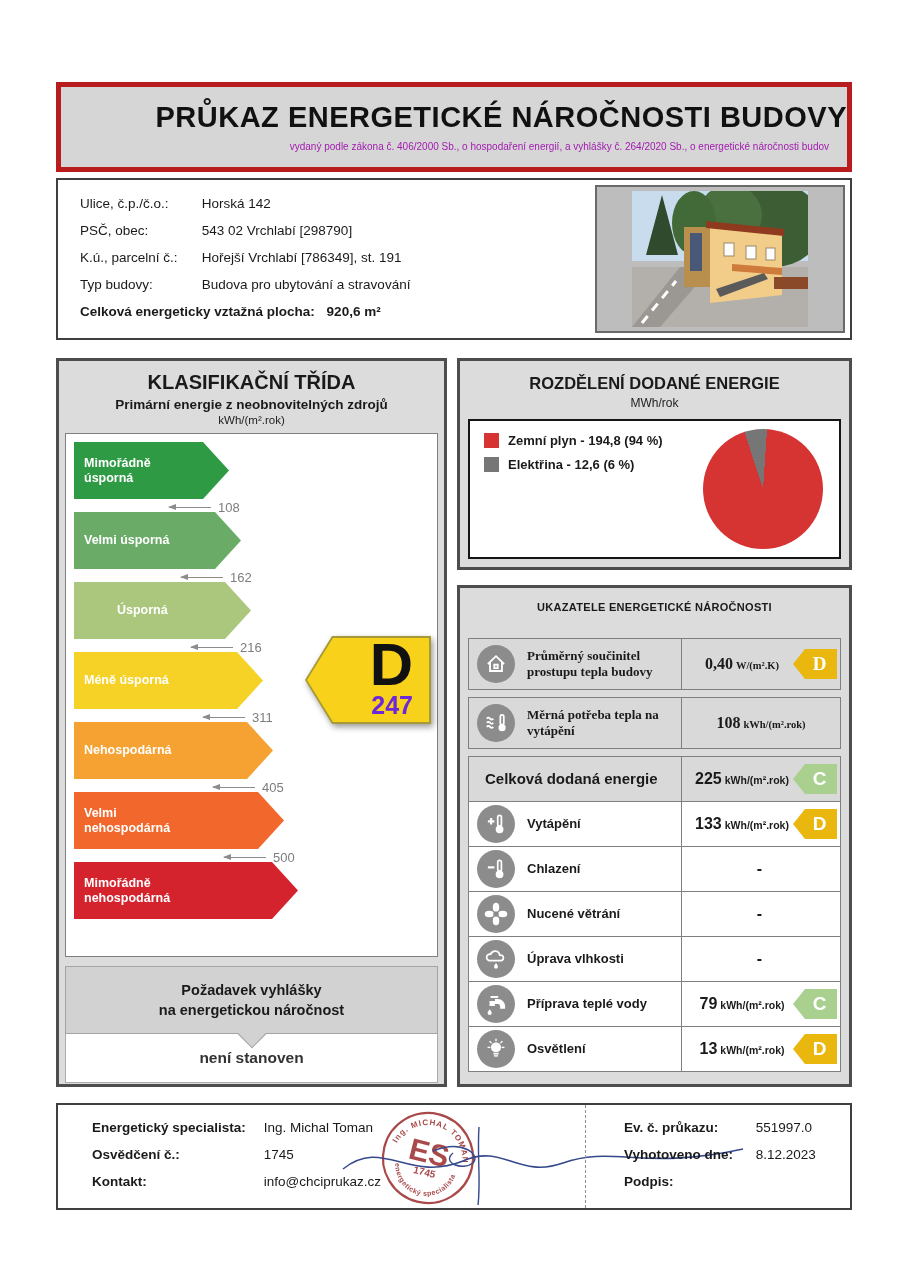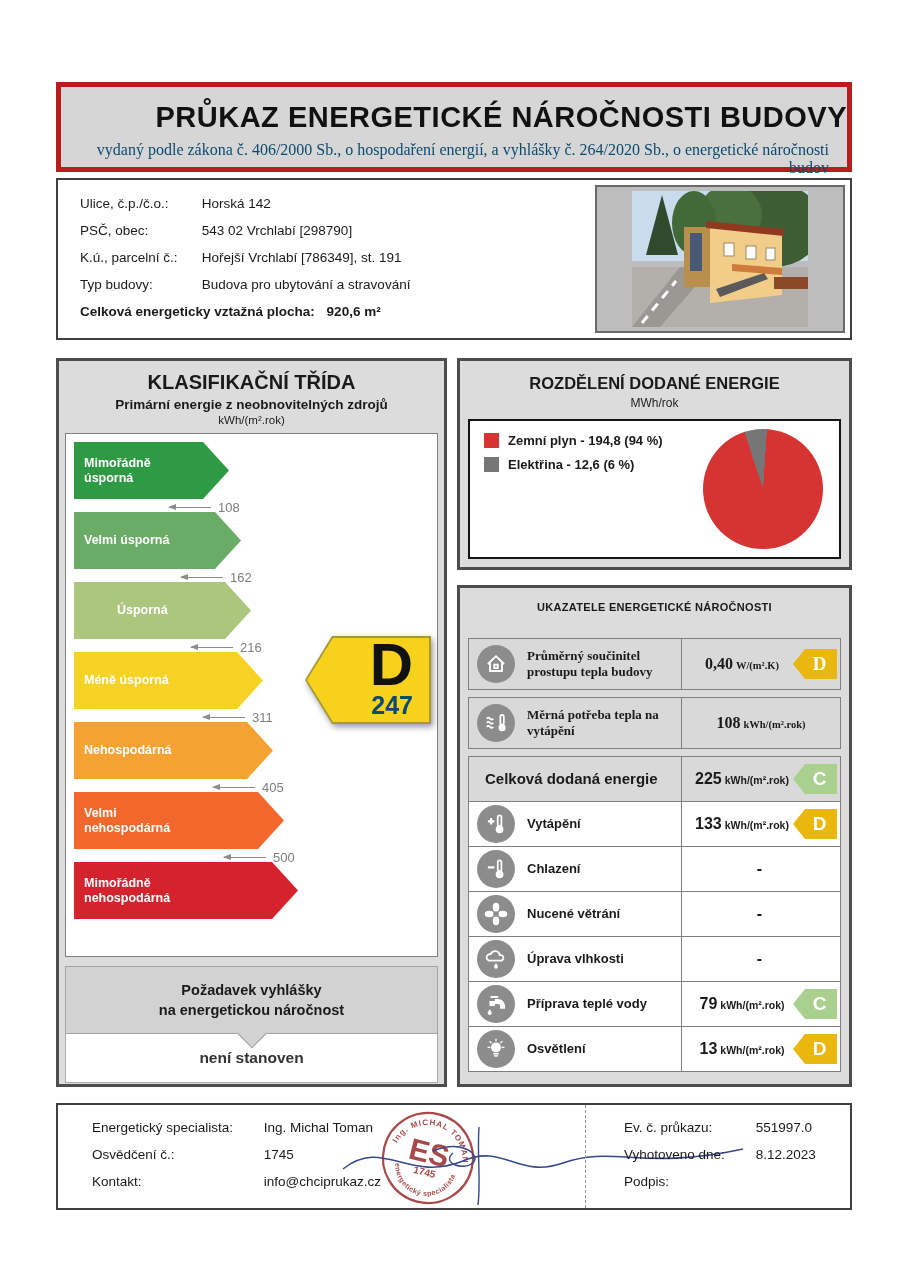--- a/index.html
+++ b/index.html
@@ -4,21 +4,21 @@
 <style>
   html,body{margin:0;padding:0;background:#fff;}
   .page{position:relative;width:907px;height:1271px;background:#fff;
         font-family:"Liberation Sans",sans-serif;color:#1a1a1a;overflow:hidden;margin:0 auto;}
   .abs{position:absolute;}
 
   
   .header{left:56px;top:82px;width:796px;height:90px;background:#d6d6d6;
           border:5px solid #b91c1c;box-sizing:border-box;text-align:right;}
   .header h1{margin:14px 0 0;font-size:29px;letter-spacing:.5px;color:#111;}
-  .header p{margin:7px 18px 0;font-size:16px;color:#0c4a6e;font-family:Liberation Serif, serif;}
+  .header p{margin:7px 18px 0;font-size:10px;color:#a21caf;}
 
   
   .addr{left:56px;top:178px;width:796px;height:162px;background:#fff;
         border:2px solid #3f3f3f;box-sizing:border-box;}
   .addr-rows{padding:16px 0 0 22px;font-size:13.5px;}
   .addr-row{margin-bottom:12px;}
   .addr-row .lab{display:inline-block;width:118px;font-weight:normal;}
   .addr-area{font-weight:bold;margin-top:2px;}
   .addr-area .v{margin-left:8px;}
   .photo-panel{top:5px;right:5px;width:250px;height:148px;background:#bdbdbd;
@@ -48,21 +48,21 @@
        border-top:3.5px solid transparent;border-bottom:3.5px solid transparent;
        border-right:8px solid #8c8c8c;}
   .marker{position:absolute;right:6px;top:202px;width:126px;height:88px;
           filter:drop-shadow(2px 3px 3px rgba(0,0,0,.4));}
   .marker-outer{position:absolute;inset:0;background:#a59a35;
           clip-path:polygon(0 50%,27px 0,100% 0,100% 100%,27px 100%);}
   .marker-inner{position:absolute;inset:2px;display:flex;flex-direction:column;
           align-items:flex-end;padding-right:16px;box-sizing:border-box;
           clip-path:polygon(0 50%,26px 0,100% 0,100% 100%,26px 100%);}
   .marker-letter{font-size:60px;font-weight:bold;color:#111;line-height:.95;margin-top:-2px;}
-  .marker-value{font-size:25px;font-weight:bold;color:#0c4a6e;margin-top:-2px;}
+  .marker-value{font-size:25px;font-weight:bold;color:#6d28d9;margin-top:-2px;}
   .req-box{margin:9px 6px 0;height:66px;background:#d2d2d2;border:1px solid #a3a3a3;
            display:flex;flex-direction:column;justify-content:center;align-items:center;
            font-weight:bold;font-size:14.5px;line-height:1.4;position:relative;z-index:2;}
   .req-tri{position:absolute;left:50%;bottom:-11px;width:20px;height:20px;background:#d2d2d2;
            transform:translateX(-50%) rotate(45deg);
            border-right:1px solid #a3a3a3;border-bottom:1px solid #a3a3a3;}
   .nst-box{margin:0 6px;height:48px;background:#fff;border:1px solid #ababab;border-top:none;
            display:flex;align-items:center;justify-content:center;
            font-weight:bold;font-size:15.5px;color:#333;}
 
@@ -101,21 +101,21 @@
          display:flex;align-items:center;justify-content:center;}
   .badge span{color:#fff;font-weight:bold;font-size:19px;padding-left:9px;}
   .icon-circle{width:38px;height:38px;border-radius:50%;background:#8c8c8c;flex:0 0 38px;
                display:flex;align-items:center;justify-content:center;}
 
   
   .footer{left:56px;top:1103px;width:796px;height:107px;background:#fff;
           border:2px solid #3f3f3f;box-sizing:border-box;}
   .f-left{padding:15px 0 0 22px;font-size:13.5px;}
   .f-row{margin-bottom:12px;}
-  .f-row .lab{display:inline-block;width:168px;font-weight:normal;padding-left:12px;}
+  .f-row .lab{display:inline-block;width:168px;font-weight:bold;padding-left:12px;}
   .f-right{position:absolute;left:527px;top:0;bottom:0;right:0;
            border-left:1px dashed #8f8f8f;padding:15px 0 0 26px;font-size:13.5px;box-sizing:border-box;}
   .f-right .lab{width:128px;}
   .stamp{position:absolute;left:320px;top:3px;width:100px;height:100px;
          transform:rotate(14deg);opacity:.92;}
   .sig{position:absolute;left:255px;top:6px;width:470px;height:96px;pointer-events:none;}
 </style>
 </head>
 <body>
 

